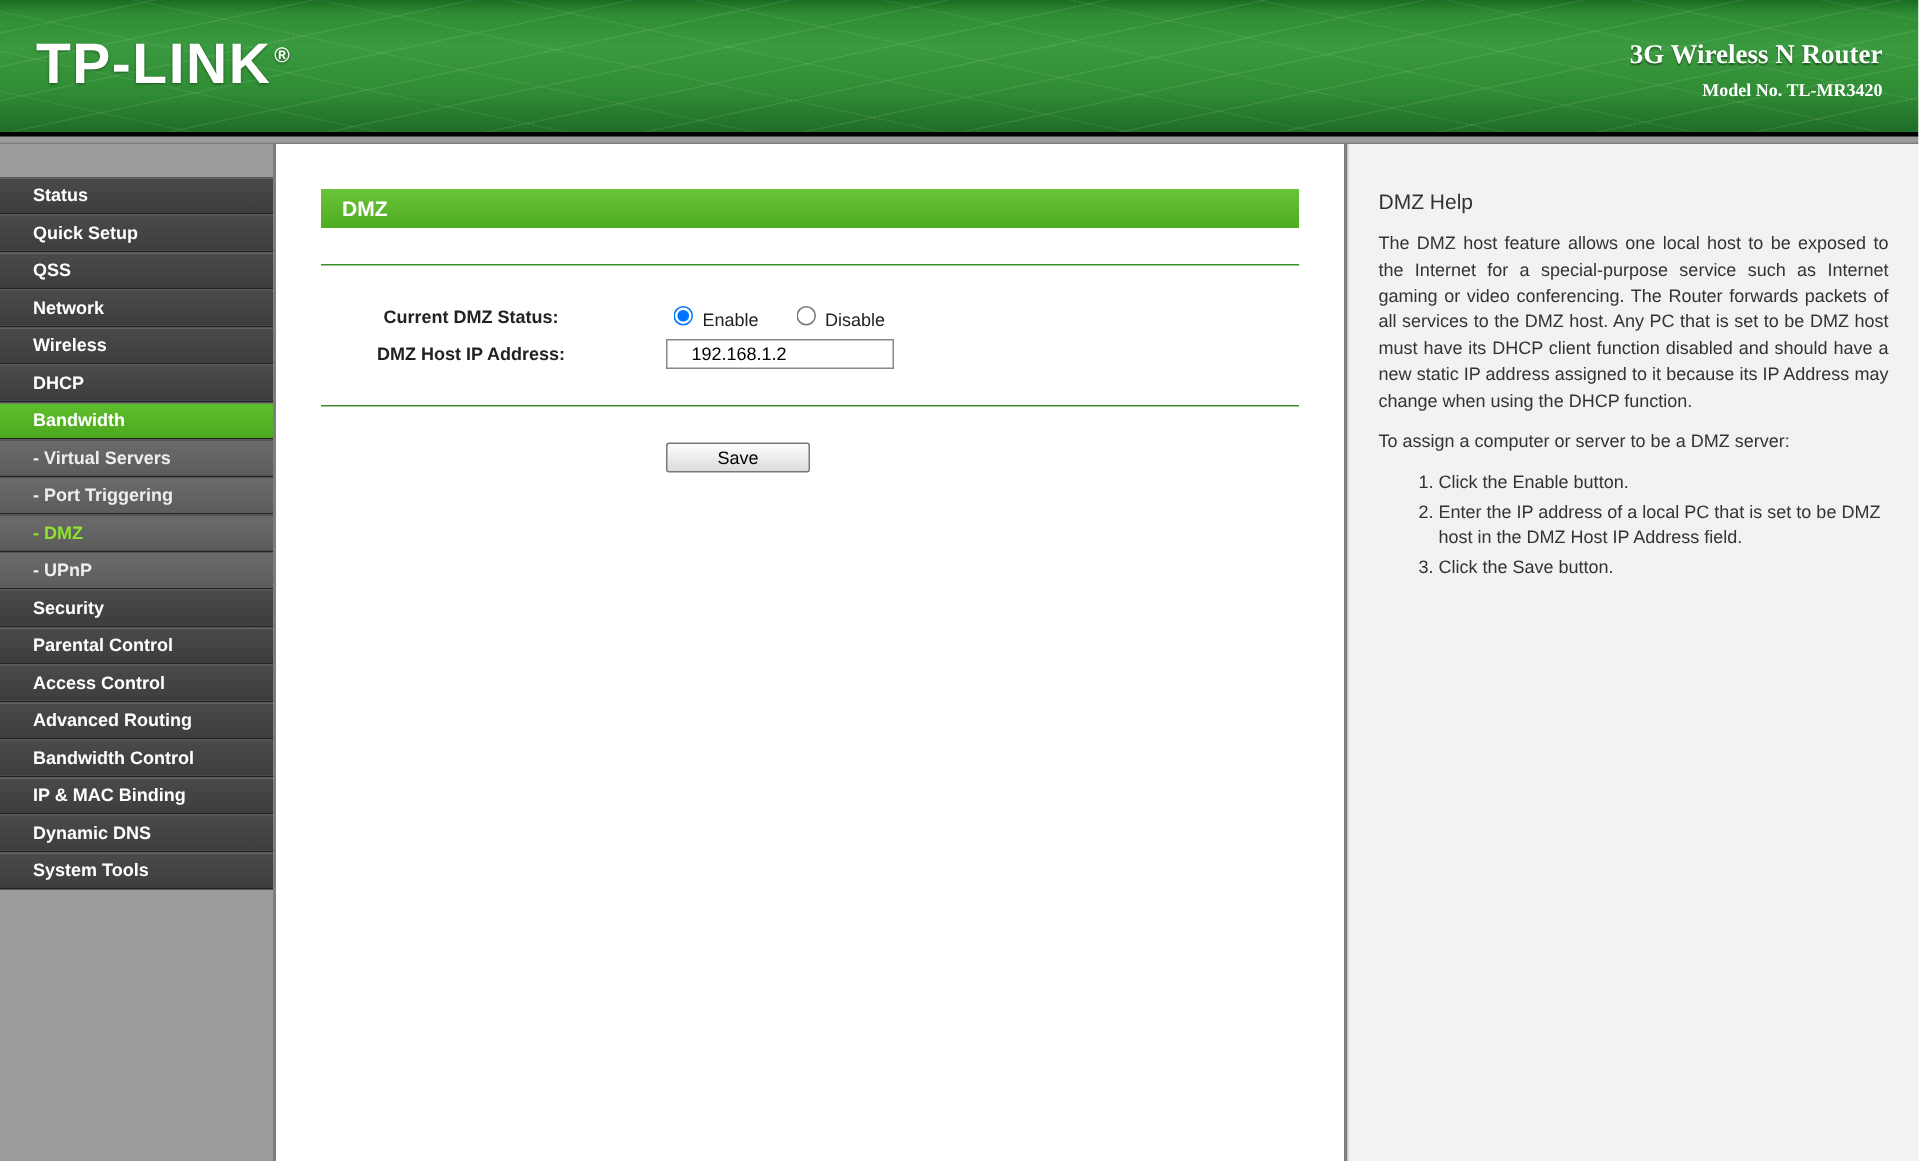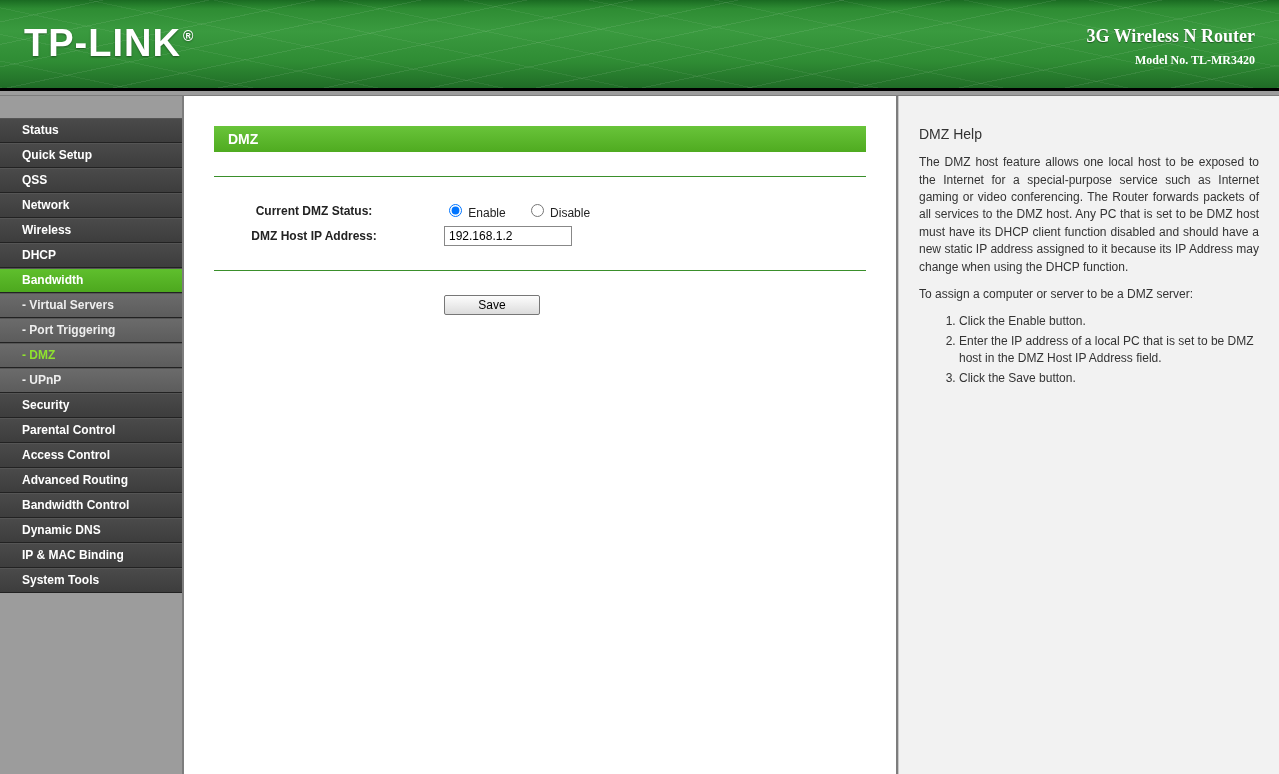--- a/index.html
+++ b/index.html
@@ -151,21 +151,21 @@
   }
   .form-controls {
     display: flex;
     align-items: center;
     gap: 6px;
   }
   .radio-wrap label { font-size: 12px; margin-right: 14px; cursor: pointer; }
   input[type="text"] {
     width: 118px;
     font-size: 12px;
-    padding: 2px 4px;
+    padding: 2px 16px;
     border: 1px solid #888;
   }
   .save-row {
     margin-top: 10px;
     padding-left: 230px;
   }
   button.save-btn {
     width: 96px;
     padding: 2px 0;
     font-size: 12px;
@@ -226,22 +226,22 @@
       <a class="nav-item active"><span>Bandwidth</span></a>
         <a class="nav-subitem"><span>Virtual Servers</span></a>
         <a class="nav-subitem"><span>Port Triggering</span></a>
         <a class="nav-subitem active"><span>DMZ</span></a>
         <a class="nav-subitem"><span>UPnP</span></a>
       <a class="nav-item"><span>Security</span></a>
       <a class="nav-item"><span>Parental Control</span></a>
       <a class="nav-item"><span>Access Control</span></a>
       <a class="nav-item"><span>Advanced Routing</span></a>
       <a class="nav-item"><span>Bandwidth Control</span></a>
+      <a class="nav-item"><span>IP &amp; MAC Binding</span></a>
       <a class="nav-item"><span>Dynamic DNS</span></a>
-      <a class="nav-item"><span>IP &amp; MAC Binding</span></a>
       <a class="nav-item"><span>System Tools</span></a>
     </div>
   </div>
 
   <div class="content-wrap">
     <div class="content">
       <div class="page-title-bar">DMZ</div>
       <hr class="section-divider">
 
       <div class="form-row">

